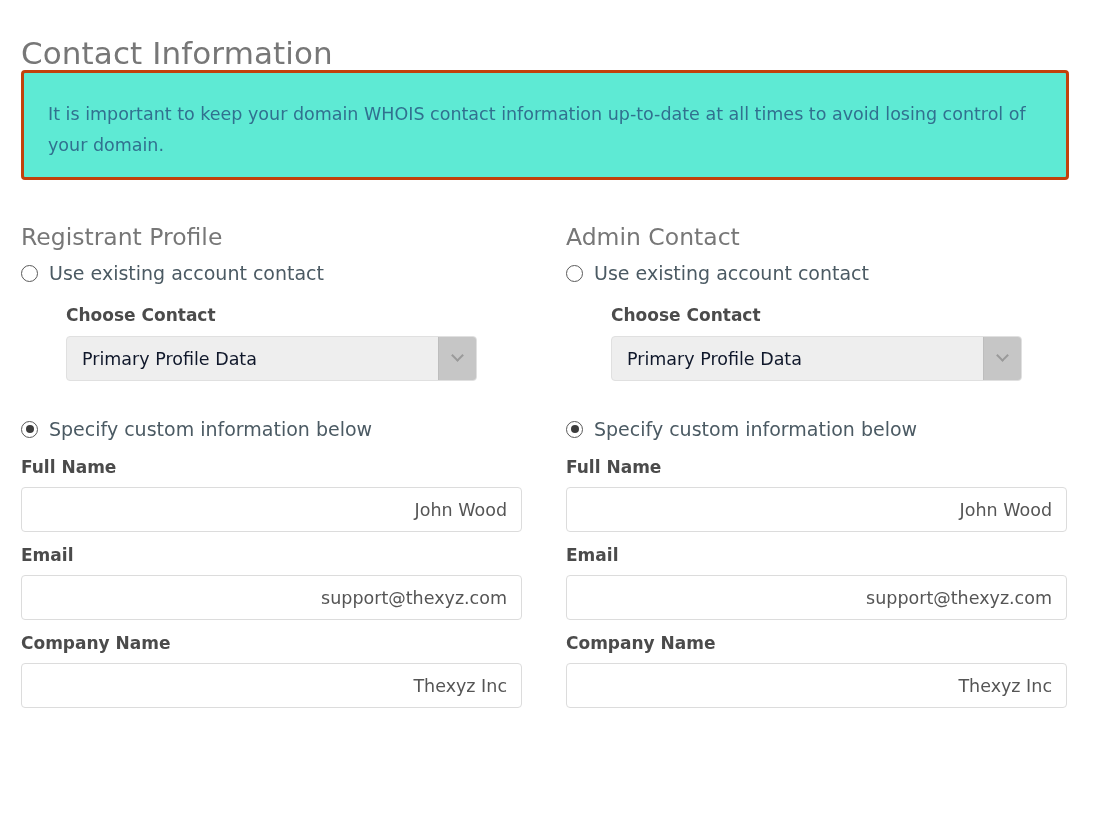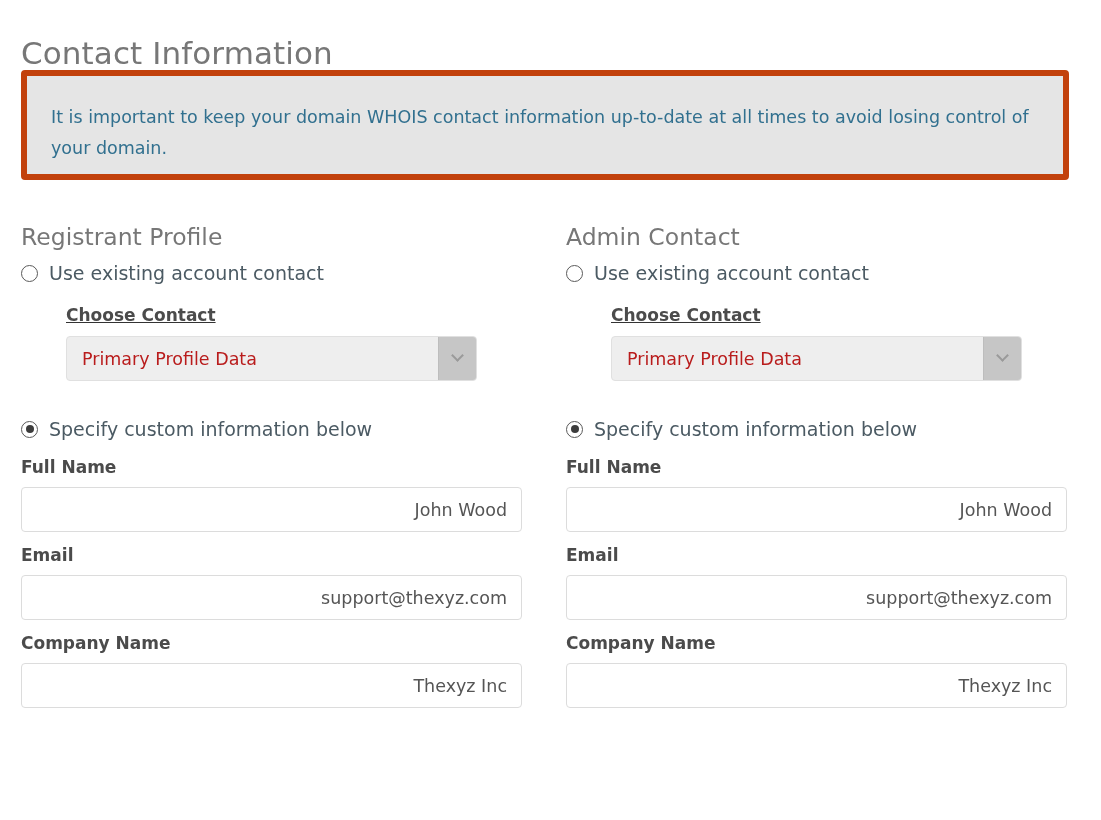--- a/index.html
+++ b/index.html
@@ -37,22 +37,22 @@
     white-space: nowrap;
   }
 
   
   .alert-info {
     position: absolute;
     left: 21px;
     top: 70px;
     width: 1048px;
     height: 110px;
-    background: #e5e5e5;
-    border: 6px solid #c2410c;
+    background: #5eead4;
+    border: 3px solid #c2410c;
     border-radius: 4px;
     padding: 26px 24px 0 24px;
   }
   .alert-info .alert-text {
     font-size: 17.5px;
     line-height: 31px;
     color: #31708f;
   }
 
   
@@ -109,21 +109,21 @@
     background: #3c3c3c;
   }
   .radio-label {
     font-size: 19px;
     line-height: 24px;
     color: #4b5a63;
     white-space: nowrap;
   }
 
   
-  .subgroup { margin: 16px 0 12px 45px; text-decoration: underline; }
+  .subgroup { margin: 16px 0 12px 45px; }
 
   .field-label {
     font-size: 17px;
     font-weight: bold;
     line-height: 22px;
     color: #4b4b4b;
     margin: 0 0 10px 0;
     white-space: nowrap;
   }
 
@@ -138,21 +138,21 @@
   }
   .select-value {
     position: absolute;
     left: 0; top: 0;
     right: 38px;
     height: 100%;
     display: flex;
     align-items: center;
     padding-left: 15px;
     font-size: 17.5px;
-    color: #b91c1c;
+    color: #0f172a;
     white-space: nowrap;
     overflow: hidden;
   }
   .select-arrow-box {
     position: absolute;
     right: 0;
     top: 0;
     width: 38px;
     height: 100%;
     background: #c6c6c6;

